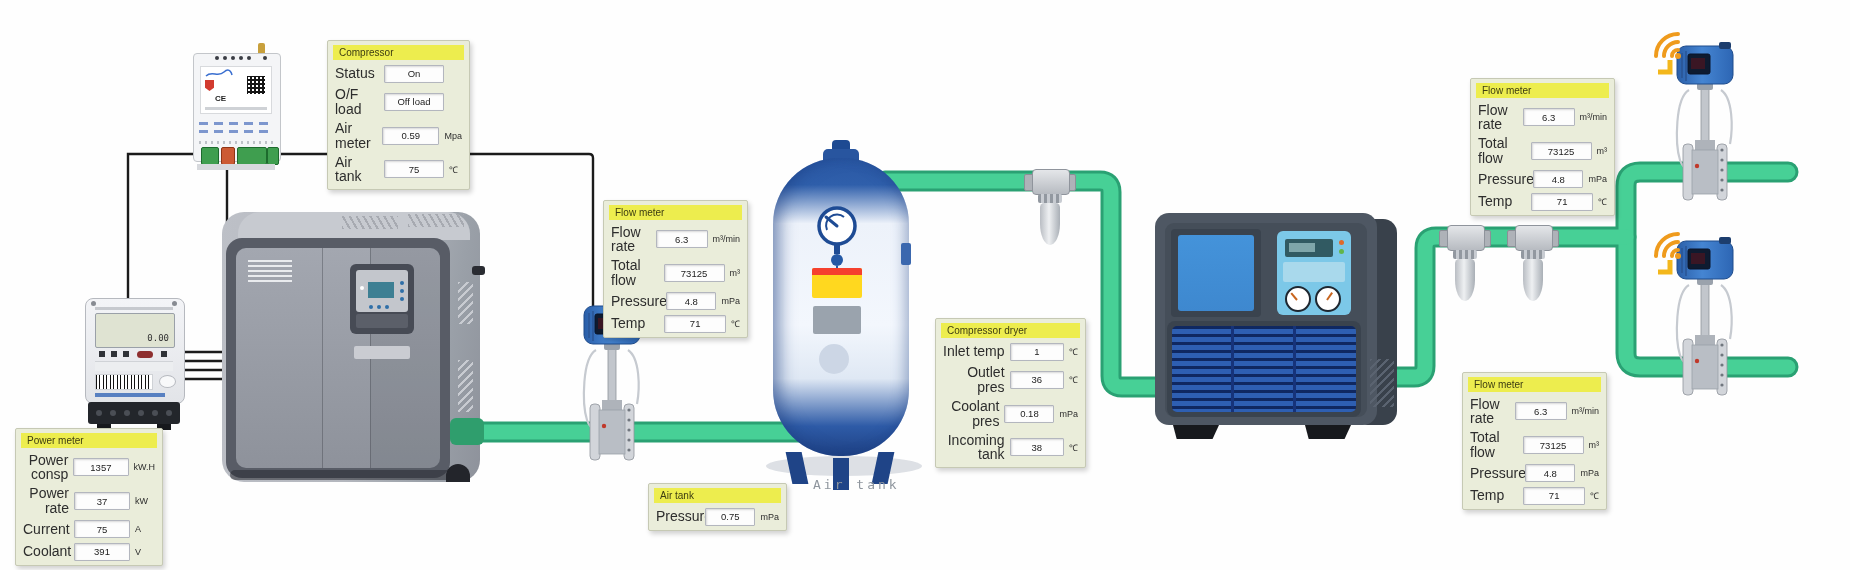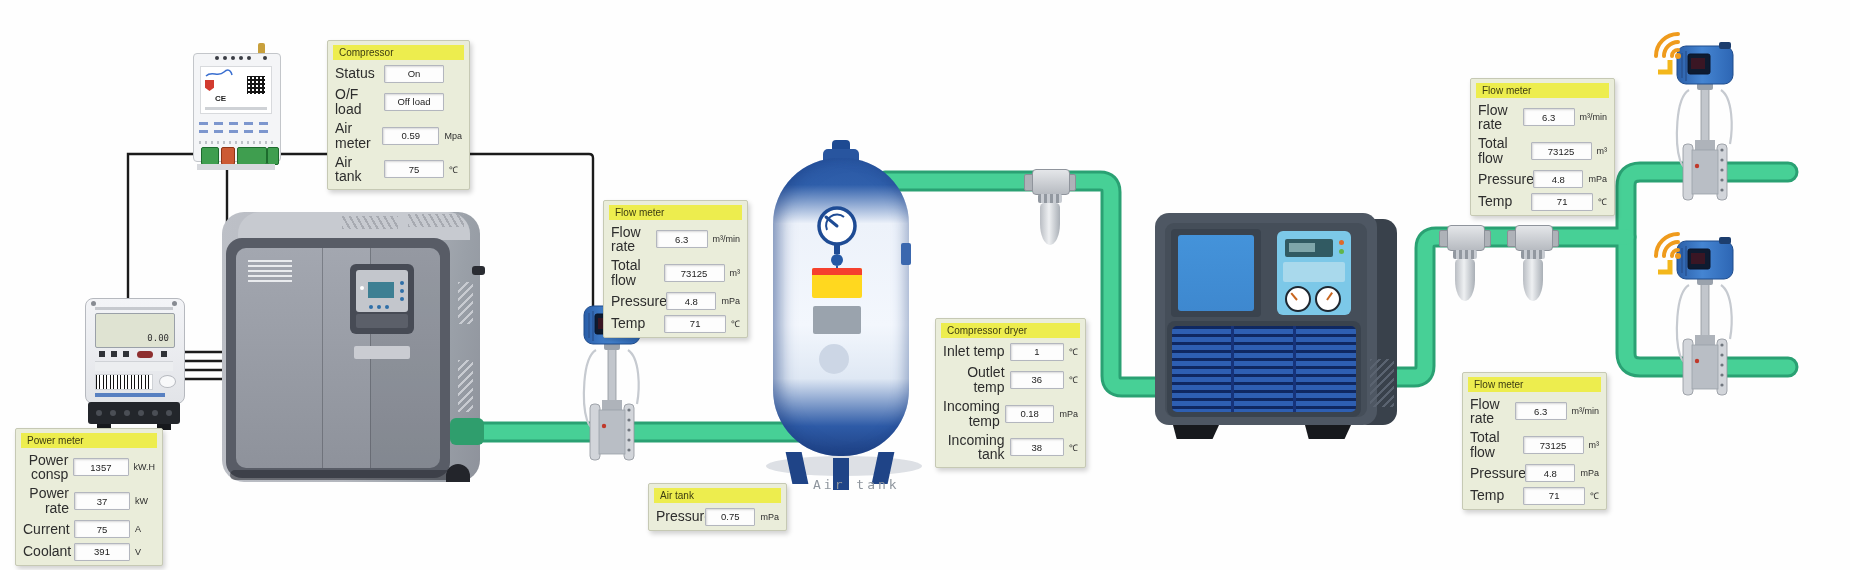--- a/index.html
+++ b/index.html
@@ -464,26 +464,26 @@
   </div>
 
   <div class="panel p-des" style="left:935px;top:318px;width:149px;">
     <div class="ptitle">Compressor dryer</div>
     <div class="prow">
       <span class="plabel">Inlet temp</span>
       <span class="pbox">1</span>
       <span class="punit">℃</span>
     </div>
     <div class="prow">
-      <span class="plabel">Outlet temp</span>
+      <span class="plabel">Outlet pres</span>
       <span class="pbox">36</span>
       <span class="punit">℃</span>
     </div>
     <div class="prow">
-      <span class="plabel">Incoming temp</span>
+      <span class="plabel">Coolant pres</span>
       <span class="pbox">0.18</span>
       <span class="punit">mPa</span>
     </div>
     <div class="prow">
       <span class="plabel">Incoming tank</span>
       <span class="pbox">38</span>
       <span class="punit">℃</span>
     </div>
   </div>
 

